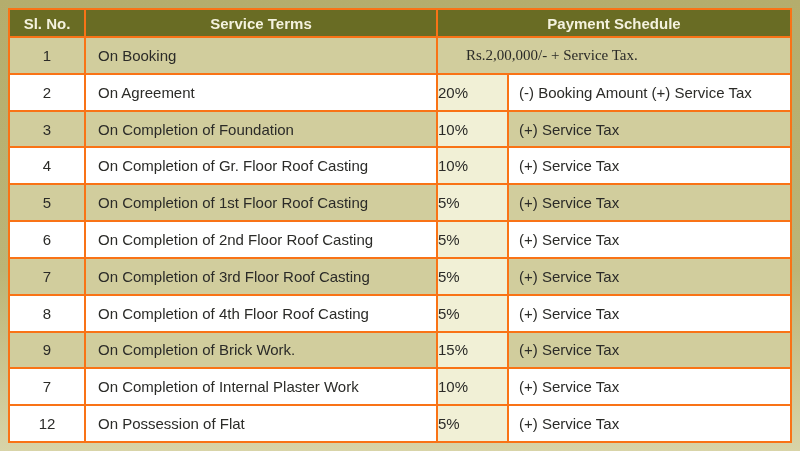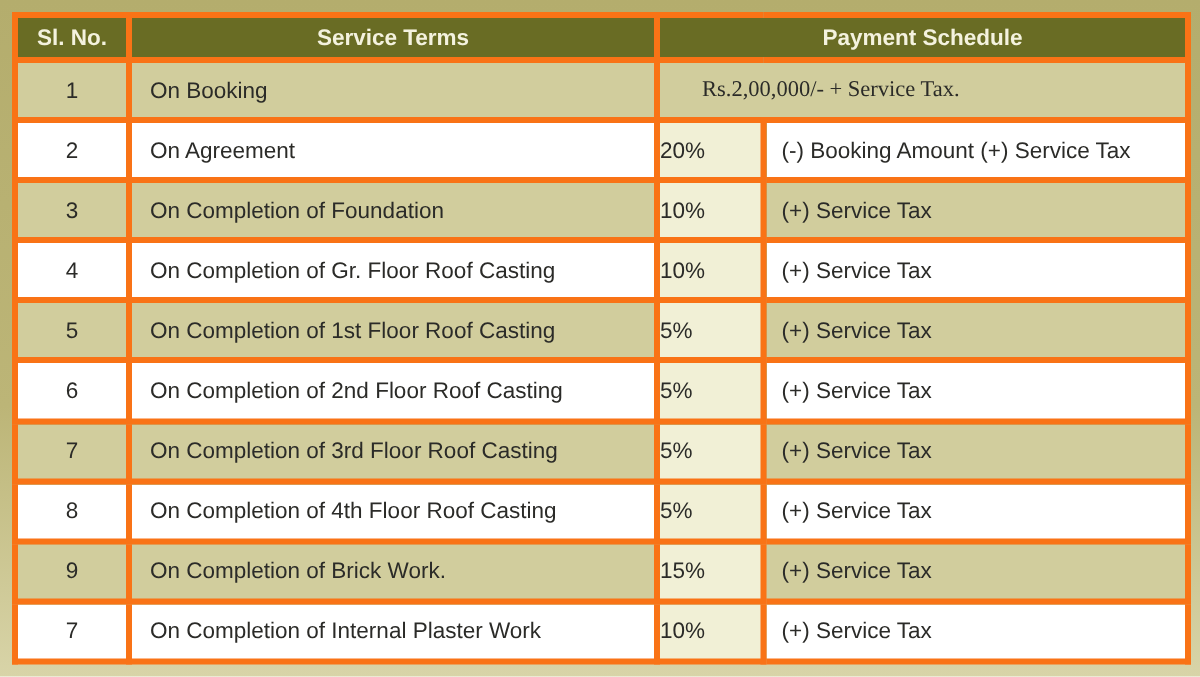--- a/index.html
+++ b/index.html
@@ -16,21 +16,21 @@
   .frame {
     padding: 8px;
   }
   table.pay-table {
     width: 784px;
     height: 435px;
     border-collapse: collapse;
     table-layout: fixed;
   }
   .pay-table th, .pay-table td {
-    border: 4px solid #f97316;
+    border: 2px solid #f97316;
     padding: 0;
     font-size: 15px;
     color: #2b2b28;
     overflow: hidden;
     white-space: nowrap;
   }
   .pay-table thead th {
     background: #696c24;
     color: #f4f2de;
     font-weight: bold;
@@ -139,15 +139,21 @@
         <td class="term">On Completion of Brick Work.</td>
         <td class="pct">15%</td>
         <td class="sched">(+) Service Tax</td>
       </tr>
       <tr class="white">
         <td class="sl">7</td>
         <td class="term">On Completion of Internal Plaster Work</td>
         <td class="pct">10%</td>
         <td class="sched">(+) Service Tax</td>
       </tr>
+      <tr class="white">
+        <td class="sl">12</td>
+        <td class="term">On Possession of Flat</td>
+        <td class="pct">5%</td>
+        <td class="sched">(+) Service Tax</td>
+      </tr>
     </tbody>
   </table>
 </div>
 
 </body></html>

